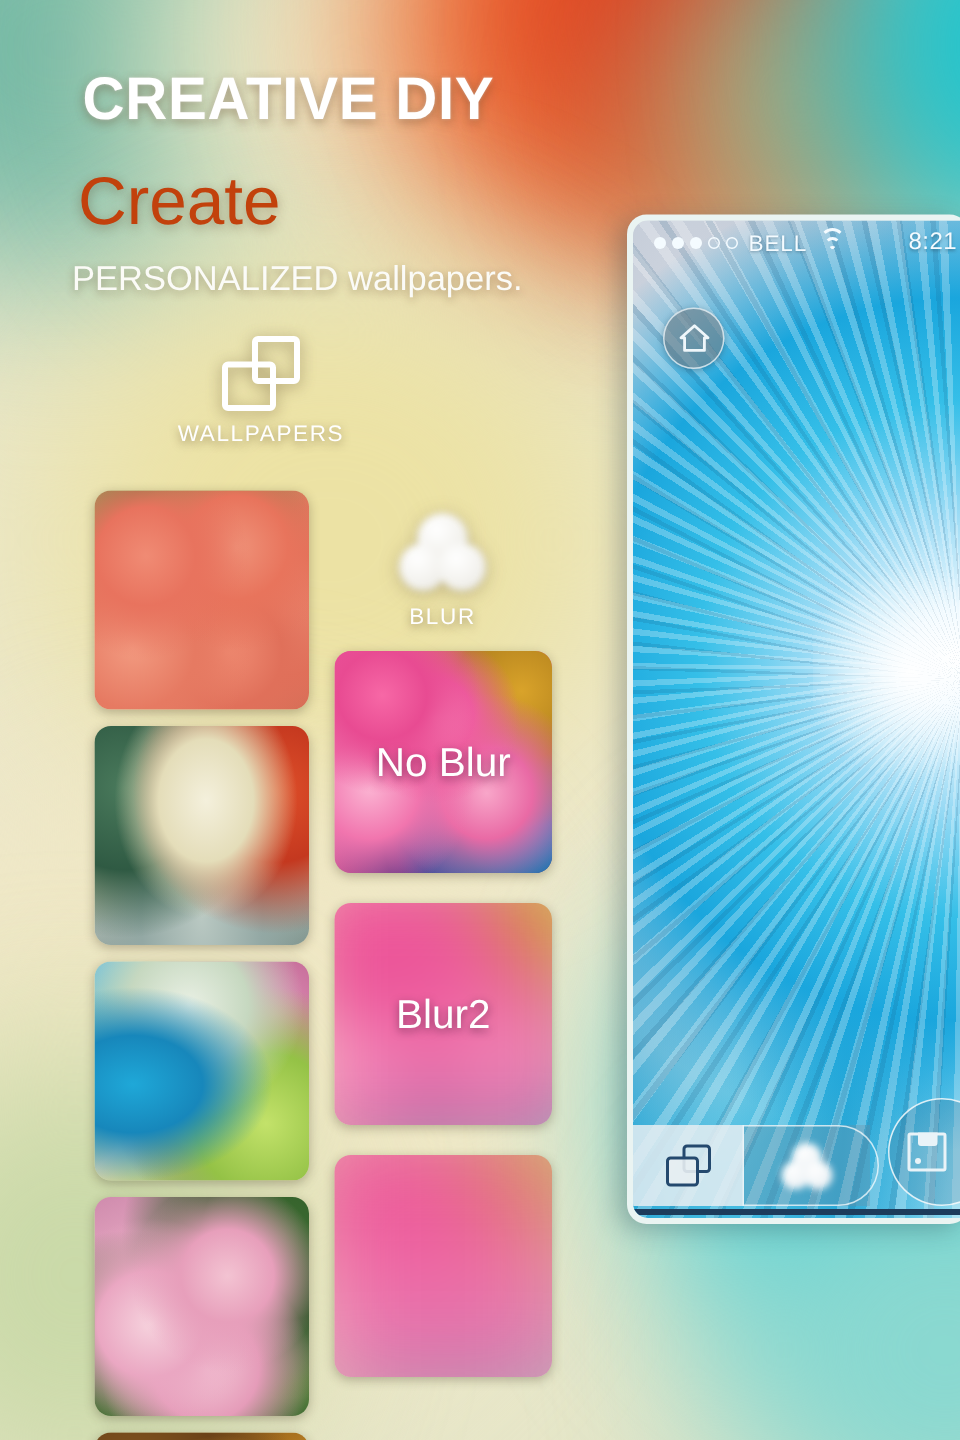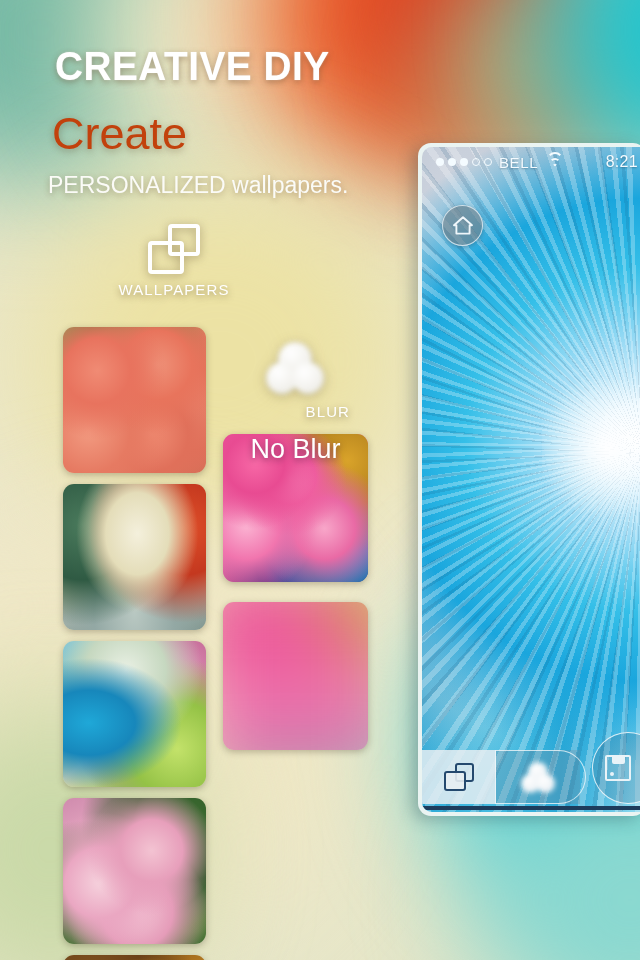--- a/index.html
+++ b/index.html
@@ -45,21 +45,21 @@
   }
 
   
   .cat { position:absolute; z-index:6; text-align:center; }
   .cat-label {
     font-size:15px; color:#ffffff; letter-spacing:1.1px;
     text-shadow:0 2px 6px rgba(80,60,30,0.5);
     margin-top:7px; white-space:nowrap;
   }
   #cat-wallpapers { left:73px; top:224px; width:122px;margin-left:40px; }
-  #cat-blur { left:240px; top:342px; width:110px;text-align:right; }
+  #cat-blur { left:240px; top:342px; width:110px; }
 
   .ic-wall { position:relative; width:52px; height:50px; margin:0 auto;
              filter:drop-shadow(0 2px 5px rgba(80,60,30,0.45)); }
   .ic-wall .sq-back {
     position:absolute; right:0; top:0; width:32px; height:32px;
     border:4px solid #ffffff; border-radius:4px;
   }
   .ic-wall .sq-front {
     position:absolute; left:0; bottom:0; width:36px; height:33px;
     border:4px solid #ffffff; border-radius:4px; background:transparent;
@@ -126,21 +126,21 @@
       radial-gradient(circle at 20% 24%, #8a5a22 0%, #6b4218 36%, transparent 66%),
       linear-gradient(150deg,#6e4618 0%,#a9711f 34%,#e0a93a 62%,#c98a28 100%);
   }
 
   
   #bluropts { position:absolute; left:223px; top:434px; width:145px; z-index:6; }
   .btile {
     width:145px; height:148px; border-radius:11px; margin-bottom:20px;
     box-shadow:0 2px 7px rgba(70,60,40,0.33);
     position:relative; overflow:hidden;
-    display:flex; justify-content:center;
+    display:flex; align-items:center; justify-content:center;
   }
   .btile-label {
     position:relative; z-index:3;
     font-size:27px; font-weight:300; color:#ffffff;
     text-shadow:0 2px 6px rgba(60,20,50,0.55);
     white-space:nowrap;
   }
   .cherry {
     position:absolute; inset:0;
     background:
@@ -340,20 +340,24 @@
   <div class="thumb t2"></div>
   <div class="thumb t3"></div>
   <div class="thumb t4"></div>
   <div class="thumb t5"></div>
 </div>
 
 <div id="bluropts">
   <div class="btile b0">
     <div class="cherry"></div>
     <span class="btile-label">No Blur</span>
+  </div>
+  <div class="btile b2">
+    <div class="cherry"></div>
+    <span class="btile-label">Blur2</span>
   </div>
   <div class="btile b3">
     <div class="cherry"></div>
 
   </div>
 </div>
 
 <div id="phone">
   <div id="phone-screen">
 

